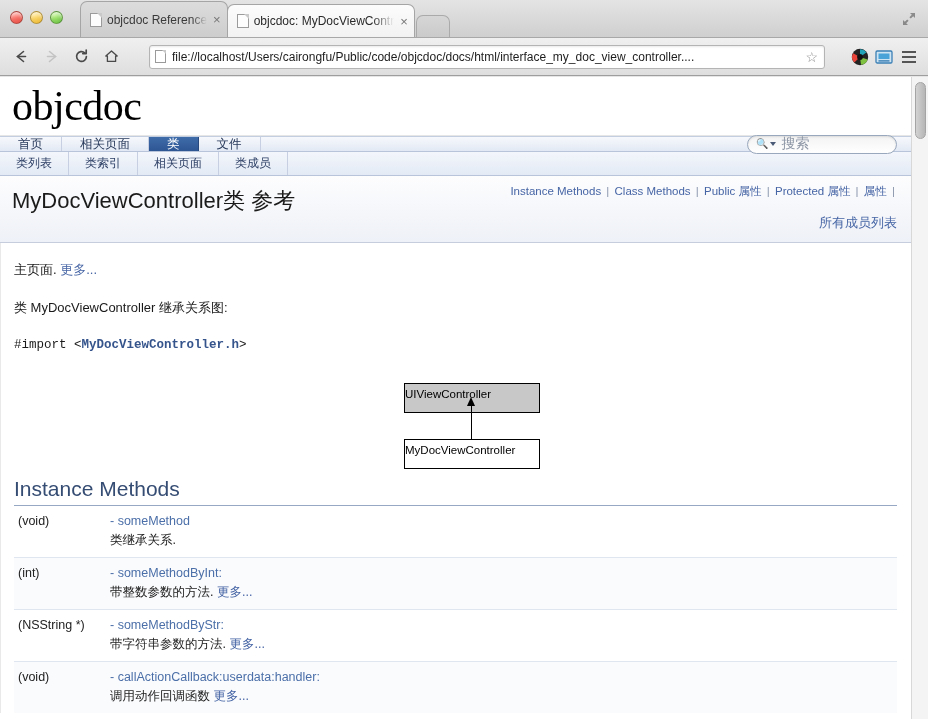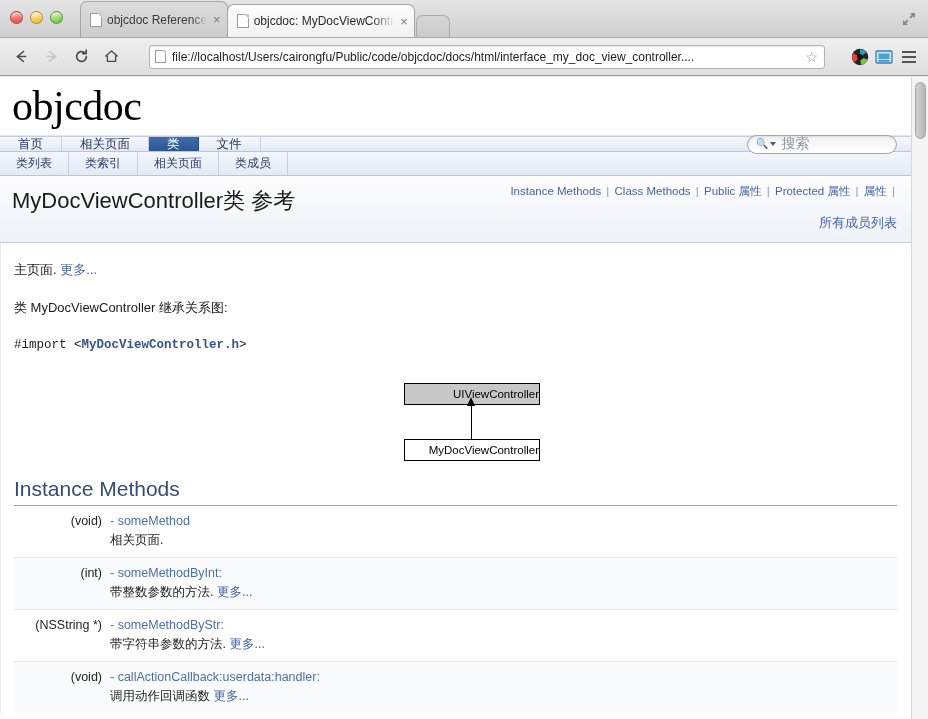--- a/index.html
+++ b/index.html
@@ -300,23 +300,23 @@
 
   .diagram {
     position: relative;
     height: 88px;
     margin-top: 4px;
   }
   .dbox {
     position: absolute;
     border: 1px solid #000;
     font-size: 11.5px;
-    text-align: right;
+    text-align: left;
     line-height: 20px;
-    height: 22px;
+    height: 30px;
     color: #000;
   }
   .dbox.base {
     left: 390px; top: 8px; width: 136px;
     background: #c8c8c8;
   }
   .dbox.derived {
     left: 390px; top: 64px; width: 136px;
     background: #fff;
   }
@@ -339,21 +339,21 @@
     color: #354c73;
     font-family: "Liberation Sans", sans-serif;
     padding-bottom: 4px;
     border-bottom: 1px solid #97a8c4;
     margin: 14px 0 0 0;
   }
 
   .memtable { width: 100%; border-collapse: collapse; }
   .memtable td.type {
     width: 96px;
-    text-align: right;
+    text-align: left;
     vertical-align: top;
     font-size: 12.5px;
     color: #222;
     padding: 8px 8px 0 4px;
     white-space: nowrap;
   }
   .memtable td.desc {
     vertical-align: top;
     padding: 8px 4px 8px 0;
     font-size: 12.5px;
@@ -531,21 +531,21 @@
         <div class="section-head">Instance Methods</div>
 
         <table class="memtable">
           <tbody>
             <tr class="rowA">
               <td class="type">(void)</td>
               <td class="desc">
                 <span class="dash">-</span>
                 <a class="mname">someMethod</a>
                 <div class="brief">
-                  <span>相关页面.</span>
+                  <span>类继承关系.</span>
                 </div>
               </td>
             </tr>
             <tr class="divider">
                 <td colspan="2"></td>
               </tr>
 
             <tr class="rowB">
               <td class="type">(int)</td>
               <td class="desc">

